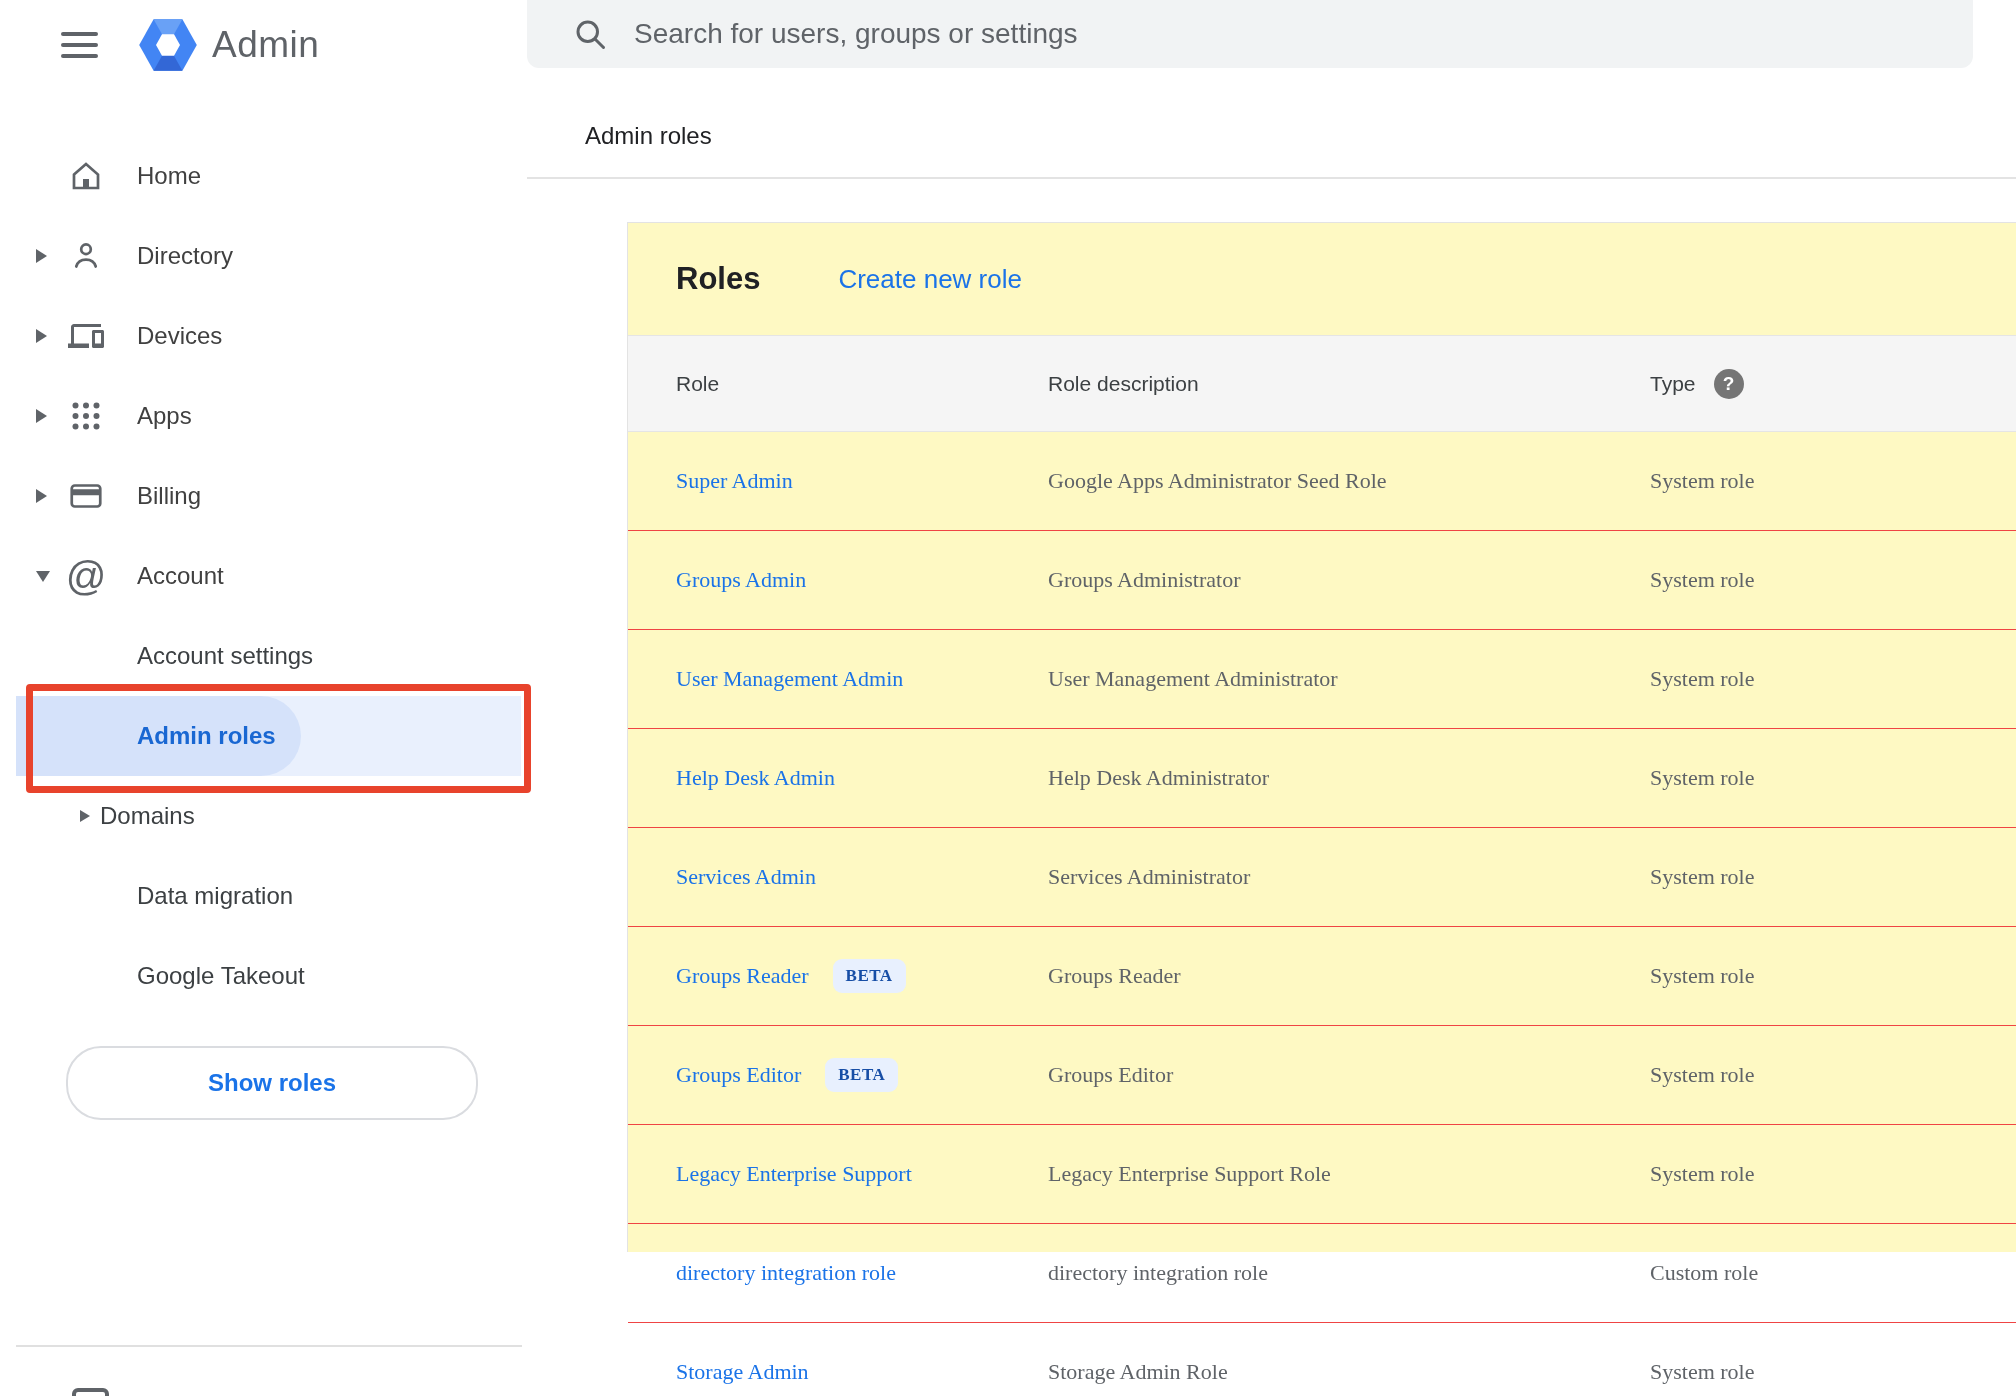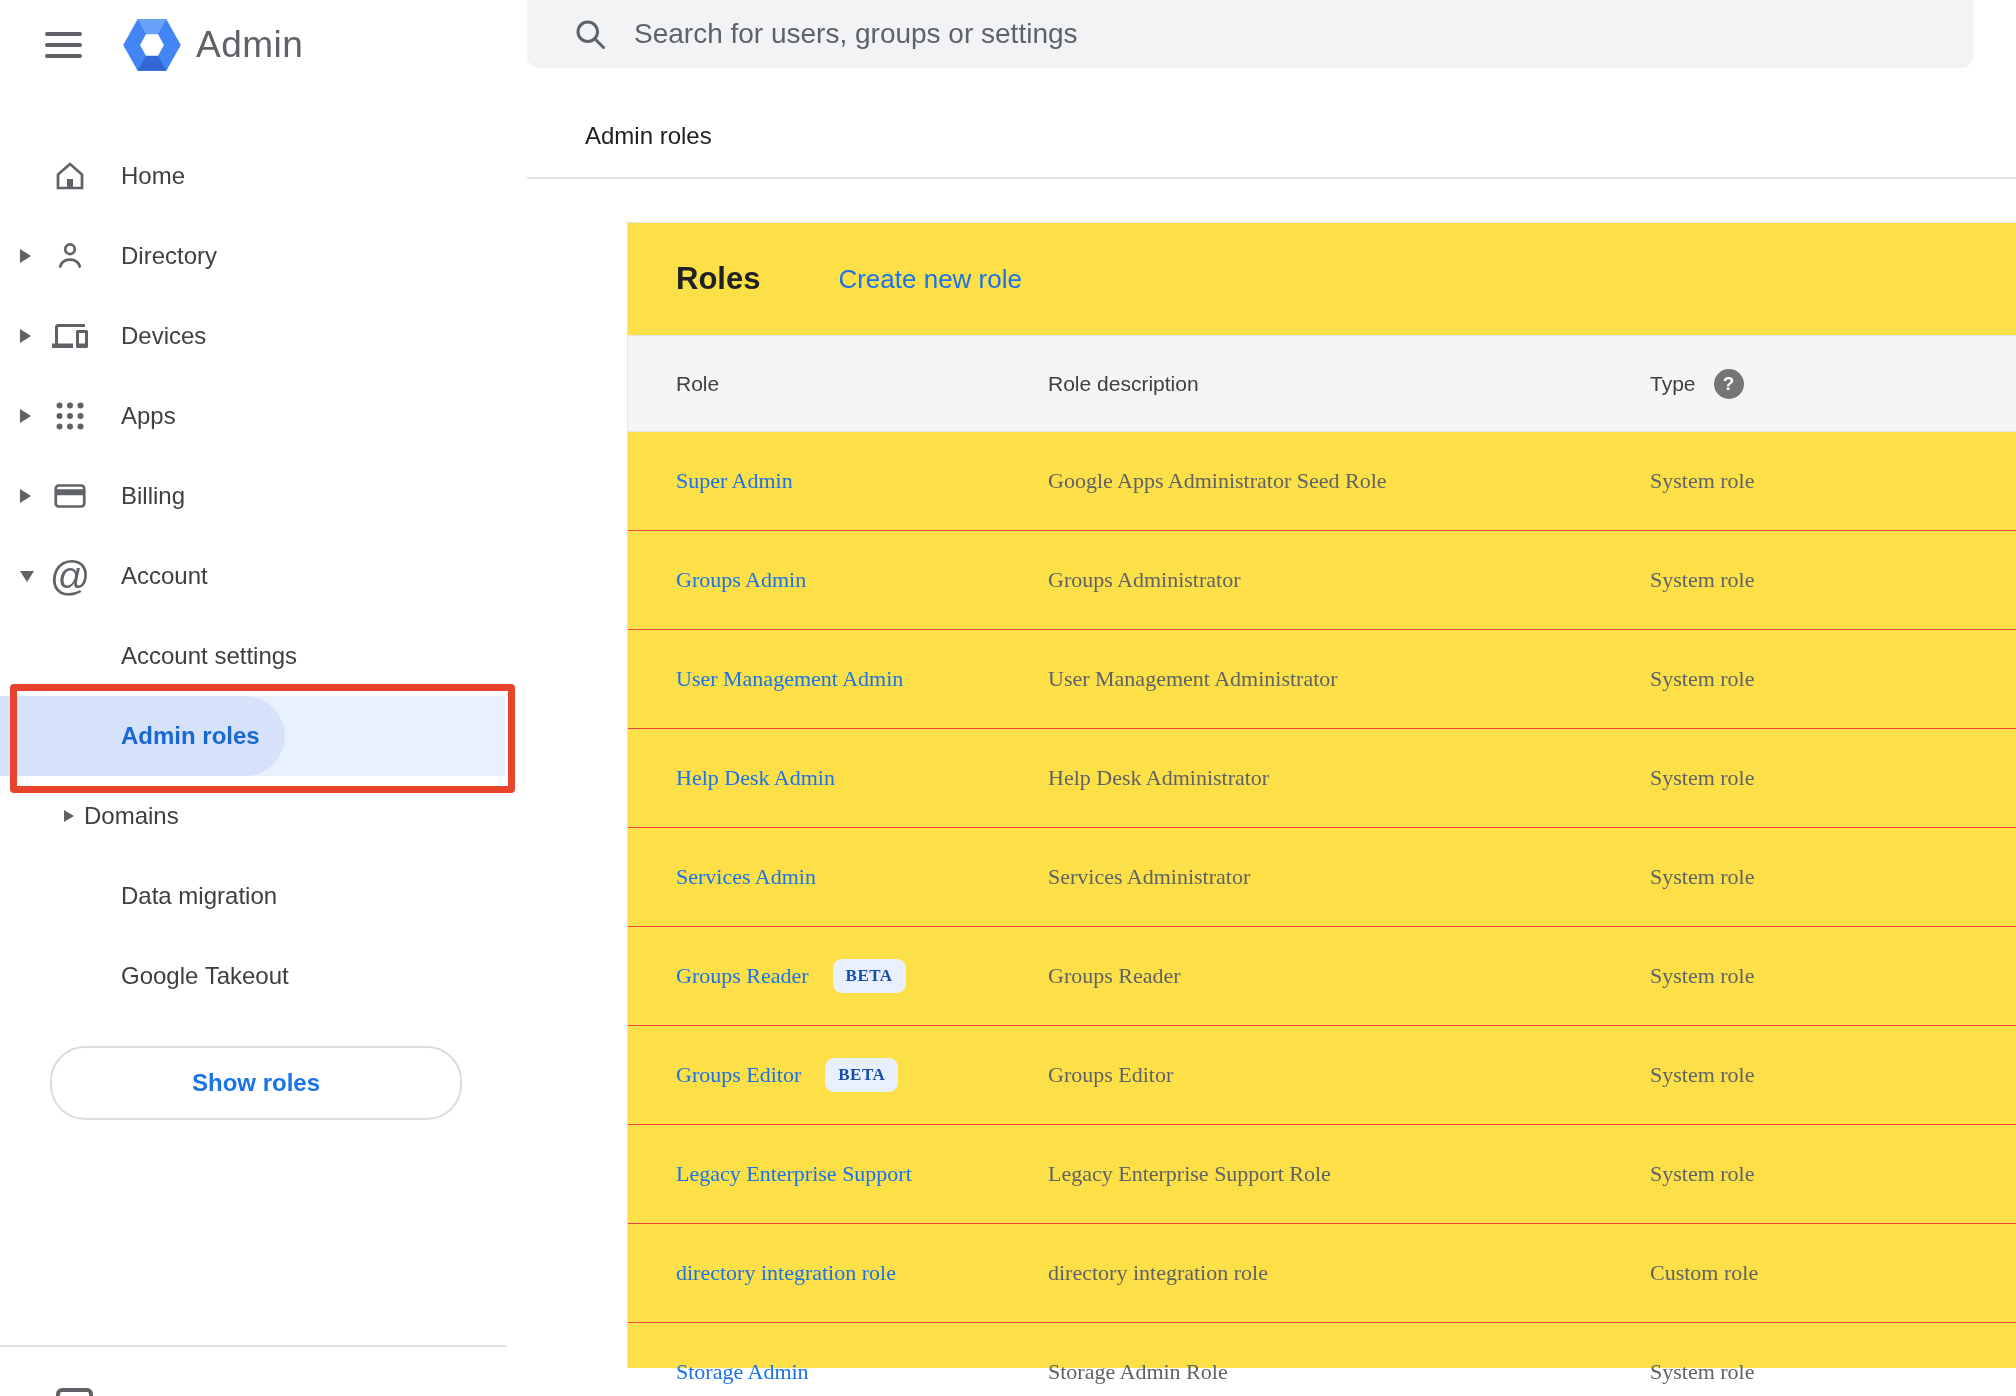--- a/index.html
+++ b/index.html
@@ -3,21 +3,21 @@
 <meta charset="utf-8">
 <style>
   html,body{margin:0;padding:0;}
   body{
     width:2016px;height:1396px;position:relative;overflow:hidden;
     background:#ffffff;
     font-family:"Liberation Sans", sans-serif;
     color:#202124;
   }
   
-  .sidebar{position:absolute;left:0;top:0;width:527px;height:1396px;background:#fff;}
+  .sidebar{position:absolute;left:16px;top:0;width:527px;height:1396px;background:#fff;}
   .topbar{height:90px;display:flex;align-items:center;}
   .hamburger{margin-left:45px;cursor:pointer;}
   .hamburger .bar{width:37px;height:4px;background:#5f6368;border-radius:2px;margin:7px 0;}
   .logo-wrap{display:flex;align-items:center;margin-left:40px;}
   .logo-hex{width:60px;height:60px;}
   .logo-title{font-size:37px;color:#5f6368;margin-left:14px;letter-spacing:0.5px;}
   .nav{margin-top:46px;}
   .nav-item{height:80px;display:flex;align-items:center;padding-left:20px;cursor:pointer;position:relative;}
   .arrow-box{width:20px;display:flex;justify-content:flex-start;}
   .tri-right{width:0;height:0;border-left:11px solid #5f6368;border-top:7px solid transparent;border-bottom:7px solid transparent;}
@@ -52,21 +52,21 @@
   }
   .search-ic{margin-left:45px;width:36px;height:36px;}
   .search-input{
     flex:1;margin-left:24px;margin-right:30px;border:none;outline:none;background:transparent;
     font-family:"Liberation Sans", sans-serif;font-size:28px;color:#202124;
   }
   .search-input::placeholder{color:#5f6368;opacity:1;}
   .breadcrumb{position:absolute;left:585px;top:122px;font-size:24px;color:#202124;}
   .top-divider{position:absolute;left:527px;top:177px;width:1489px;height:2px;background:#e3e3e3;}
   .card{
-    position:absolute;left:627px;top:222px;width:1389px;height:1146px;background:#fde047;
+    position:absolute;left:627px;top:222px;width:1389px;height:1030px;background:#fef9c3;
     border-top:1px solid #e3e3e3;border-left:1px solid #e3e3e3;box-sizing:border-box;
   }
   .card-header{height:112px;display:flex;align-items:center;padding-left:48px;}
   .card-title{font-size:31px;font-weight:700;color:#202124;}
   .create-link{margin-left:78px;font-size:26px;color:#1a73e8;cursor:pointer;text-decoration:none;}
   .thead{
     height:95px;background:#f5f5f5;border-top:1px solid #e5e5e5;border-bottom:1px solid #e5e5e5;
     display:grid;grid-template-columns:372px 602px 1fr;align-items:center;padding-left:48px;box-sizing:content-box;
   }
   .th{font-size:21px;color:#3c4043;}

